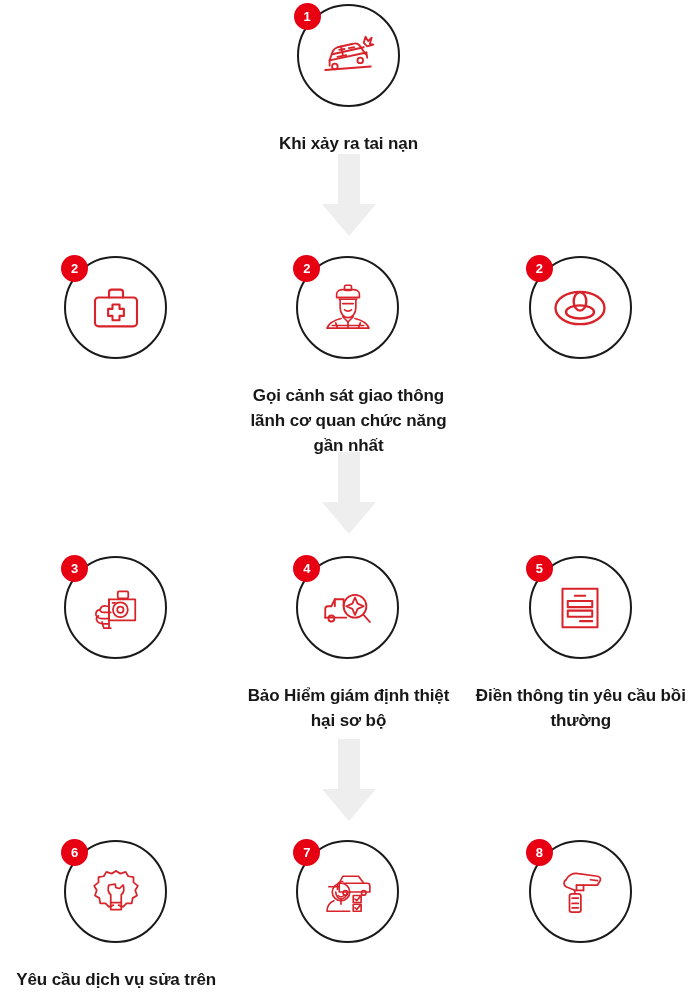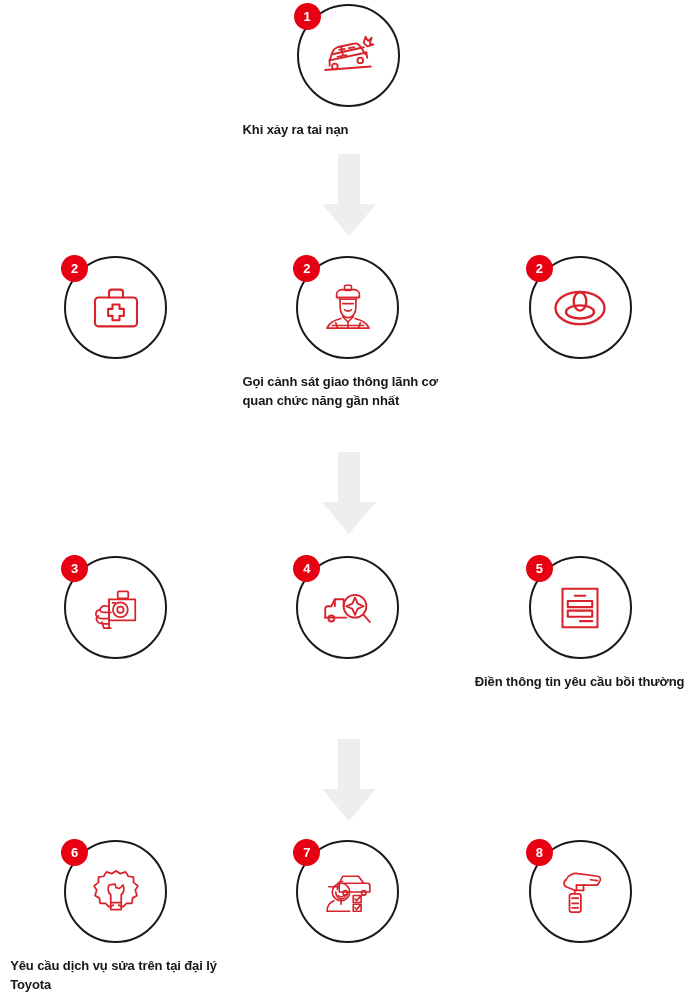--- a/index.html
+++ b/index.html
@@ -85,23 +85,24 @@
   }
 
   .icon {
     width: 56px;
     height: 56px;
     display: block;
   }
   .icon svg { display: block; width: 100%; height: 100%; }
 
   .caption {
-    margin-top: 11px;
+    margin-top: 22px;
     width: 212px;
-    font-size: 13px;
+    text-align: center;
+    font-size: 17px;
     font-weight: bold;
     line-height: 1.46;
     color: #171717;
     letter-spacing: -0.1px;
     font-family: "Liberation Sans", sans-serif;
   }
 
   
   .arrow {
     position: absolute;
@@ -250,20 +251,21 @@
               <path d="M6 43 L30 43"></path>
               <circle cx="13" cy="44" r="3.4"></circle>
               <path d="M17 22 L17 30"></path>
               <circle cx="40" cy="30" r="13"></circle>
               <path d="M40 20 L43 27 L50 30 L43 33 L40 40 L37 33 L30 30 L37 27 Z"></path>
               <path d="M49.5 39.5 L57 48"></path>
             </svg>
           </span>
         </div>
       </div>
+      <div class="caption">Bảo Hiểm giám định thiệt hại sơ bộ</div>
     </div>
 
     <div class="cell">
       <div class="circle-wrap">
         <div class="badge">5</div>
         <div class="circle">
           <span class="icon">
             <svg viewBox="0 0 64 64" fill="none" stroke="#d8232a" stroke-width="2.3" stroke-linecap="round" stroke-linejoin="round">
               <rect x="12" y="10" width="40" height="44"></rect>
               <path d="M26 18 L38 18"></path>

